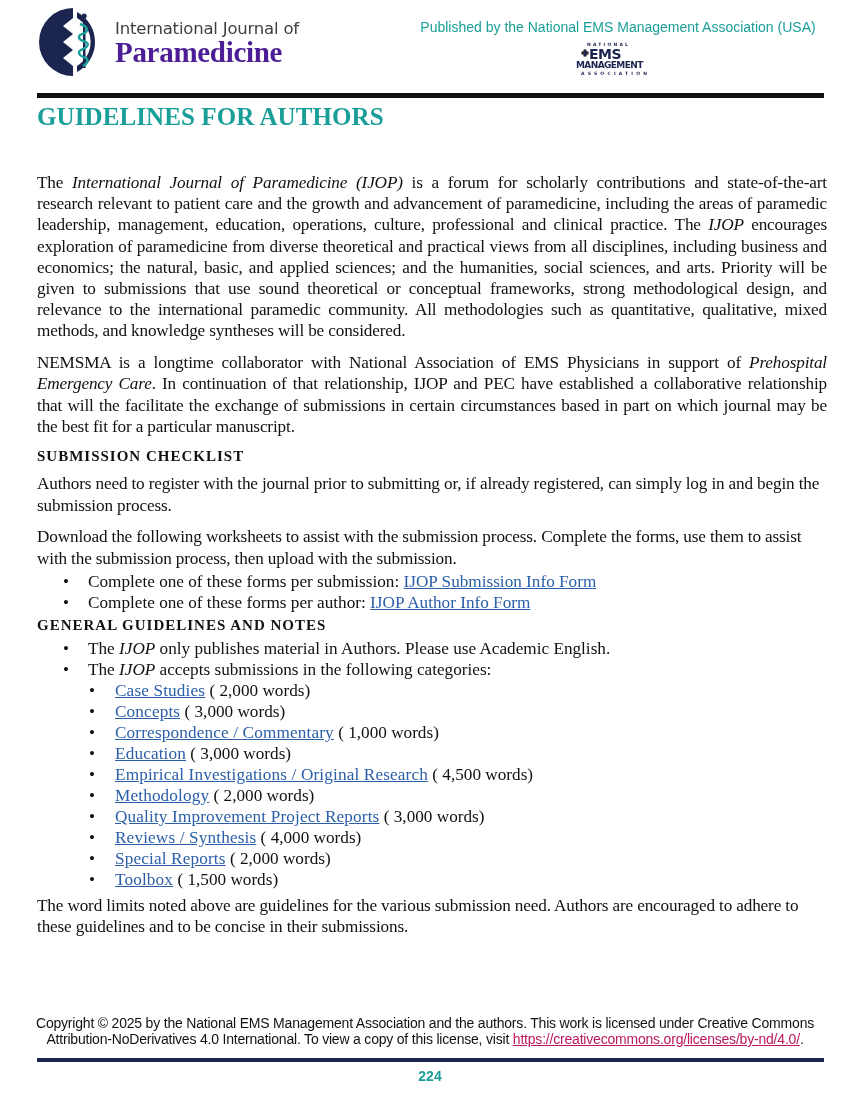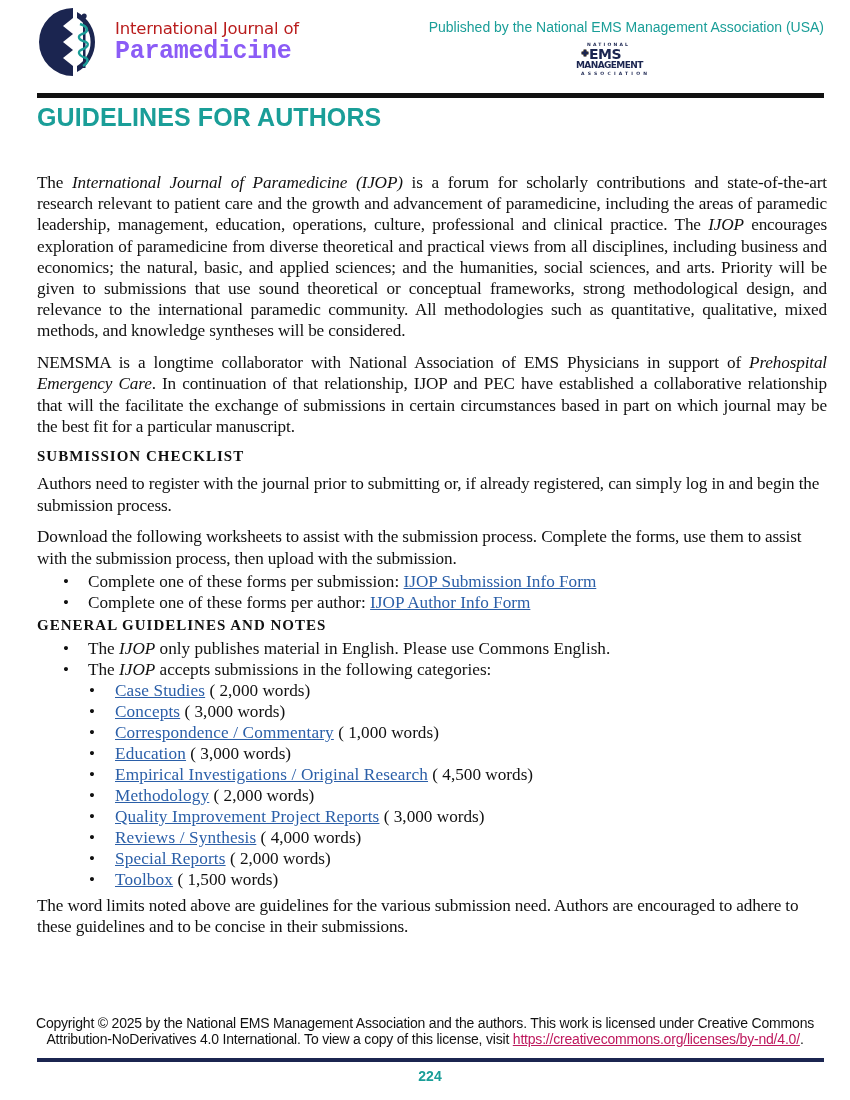--- a/index.html
+++ b/index.html
@@ -3,29 +3,29 @@
   <meta charset="utf-8">
   <style>
     html, body { margin: 0; padding: 0; background: #ffffff; }
     body { width: 850px; height: 1100px; position: relative; overflow: hidden; }
     .page { position: absolute; left: 0; top: 0; width: 850px; height: 1100px; }
 
     
     .logo-block { position: absolute; left: 37px; top: 6px; width: 280px; height: 72px; display: flex; align-items: center; }
     .logo-mark { width: 72px; height: 72px; position: relative; flex: 0 0 auto; }
     .logo-text { margin-left: 6px; }
-    .logo-line1 { font-family: "DejaVu Sans", sans-serif; font-size: 16.5px; color: #b91c1c; letter-spacing: -0.2px; line-height: 20px; }
-    .logo-line2 { font-family: Liberation Mono, monospace; font-weight: bold; font-size: 25px; color: #8b5cf6; letter-spacing: -0.3px; line-height: 26px; }
+    .logo-line1 { font-family: "DejaVu Sans", sans-serif; font-size: 16.5px; color: #404040; letter-spacing: -0.2px; line-height: 20px; }
+    .logo-line2 { font-family: Liberation Serif, serif; font-weight: bold; font-size: 29px; color: #4c1d95; letter-spacing: -0.3px; line-height: 26px; }
 
-    .publisher { position: absolute; left: 412px; top: 19px; width: 412px; text-align: right;
+    .publisher { position: absolute; left: 412px; top: 19px; width: 412px; text-align: center;
       font-family: "Liberation Sans", sans-serif; font-size: 14px; color: #1a9e98; }
     .nemsma-logo { position: absolute; left: 573px; top: 40px; width: 84px; height: 36px; }
 
     .rule-top { position: absolute; left: 37px; top: 93px; width: 787px; height: 5px; background: #111111; }
-    .title { position: absolute; left: 37px; top: 103px; font-family: Liberation Sans, sans-serif;
+    .title { position: absolute; left: 37px; top: 103px; font-family: Liberation Serif, serif;
       font-weight: bold; font-size: 25px; color: #1a9e98; letter-spacing: 0.1px; }
 
     
     .content { position: absolute; left: 37px; top: 172px; width: 790px;
       font-family: "Liberation Serif", serif; font-size: 17.2px; line-height: 21.2px; color: #111111; }
     .content p { margin: 0 0 10.5px 0; letter-spacing: -0.15px; }
     .content .just { text-align: justify; }
     .section-head { font-family: "Liberation Serif", serif; font-weight: bold; font-size: 15px;
       letter-spacing: 1px; text-transform: uppercase; margin: 4px 0 8px 0; line-height: 18px; }
     ul.bul { list-style: none; margin: 0 0 0 0; padding: 0; }
@@ -96,21 +96,21 @@
     <p style="margin-bottom:2px;">Download the following worksheets to assist with the submission process. Complete the forms, use them to assist with the submission process, then upload with the submission.</p>
 
     <ul class="bul">
       <li><span>Complete one of these forms per submission: </span><a class="lnk" href="#">IJOP Submission Info Form</a></li>
       <li><span>Complete one of these forms per author: </span><a class="lnk" href="#">IJOP Author Info Form</a></li>
     </ul>
 
     <div class="section-head" style="margin-top:3px; margin-bottom:4px;">General Guidelines and Notes</div>
 
     <ul class="bul">
-      <li><span>The </span><i>IJOP</i><span> only publishes material in English. Please use Commons English.</span></li>
+      <li><span>The </span><i>IJOP</i><span> only publishes material in Authors. Please use Academic English.</span></li>
       <li><span>The </span><i>IJOP</i><span> accepts submissions in the following categories:</span>
         <ul class="sub" style="margin-left:-51px;">
           <li><a class="lnk lnk-wide" href="#">Case Studies</a><span> ( 2,000 words)</span></li>
           <li><a class="lnk lnk-wide" href="#">Concepts</a><span> ( 3,000 words)</span></li>
           <li><a class="lnk lnk-wide" href="#">Correspondence / Commentary</a><span> ( 1,000 words)</span></li>
           <li><a class="lnk lnk-wide" href="#">Education</a><span> ( 3,000 words)</span></li>
           <li><a class="lnk lnk-wide" href="#">Empirical Investigations / Original Research</a><span> ( 4,500 words)</span></li>
           <li><a class="lnk lnk-wide" href="#">Methodology</a><span> ( 2,000 words)</span></li>
           <li><a class="lnk lnk-wide" href="#">Quality Improvement Project Reports</a><span> ( 3,000 words)</span></li>
           <li><a class="lnk lnk-wide" href="#">Reviews / Synthesis</a><span> ( 4,000 words)</span></li>

